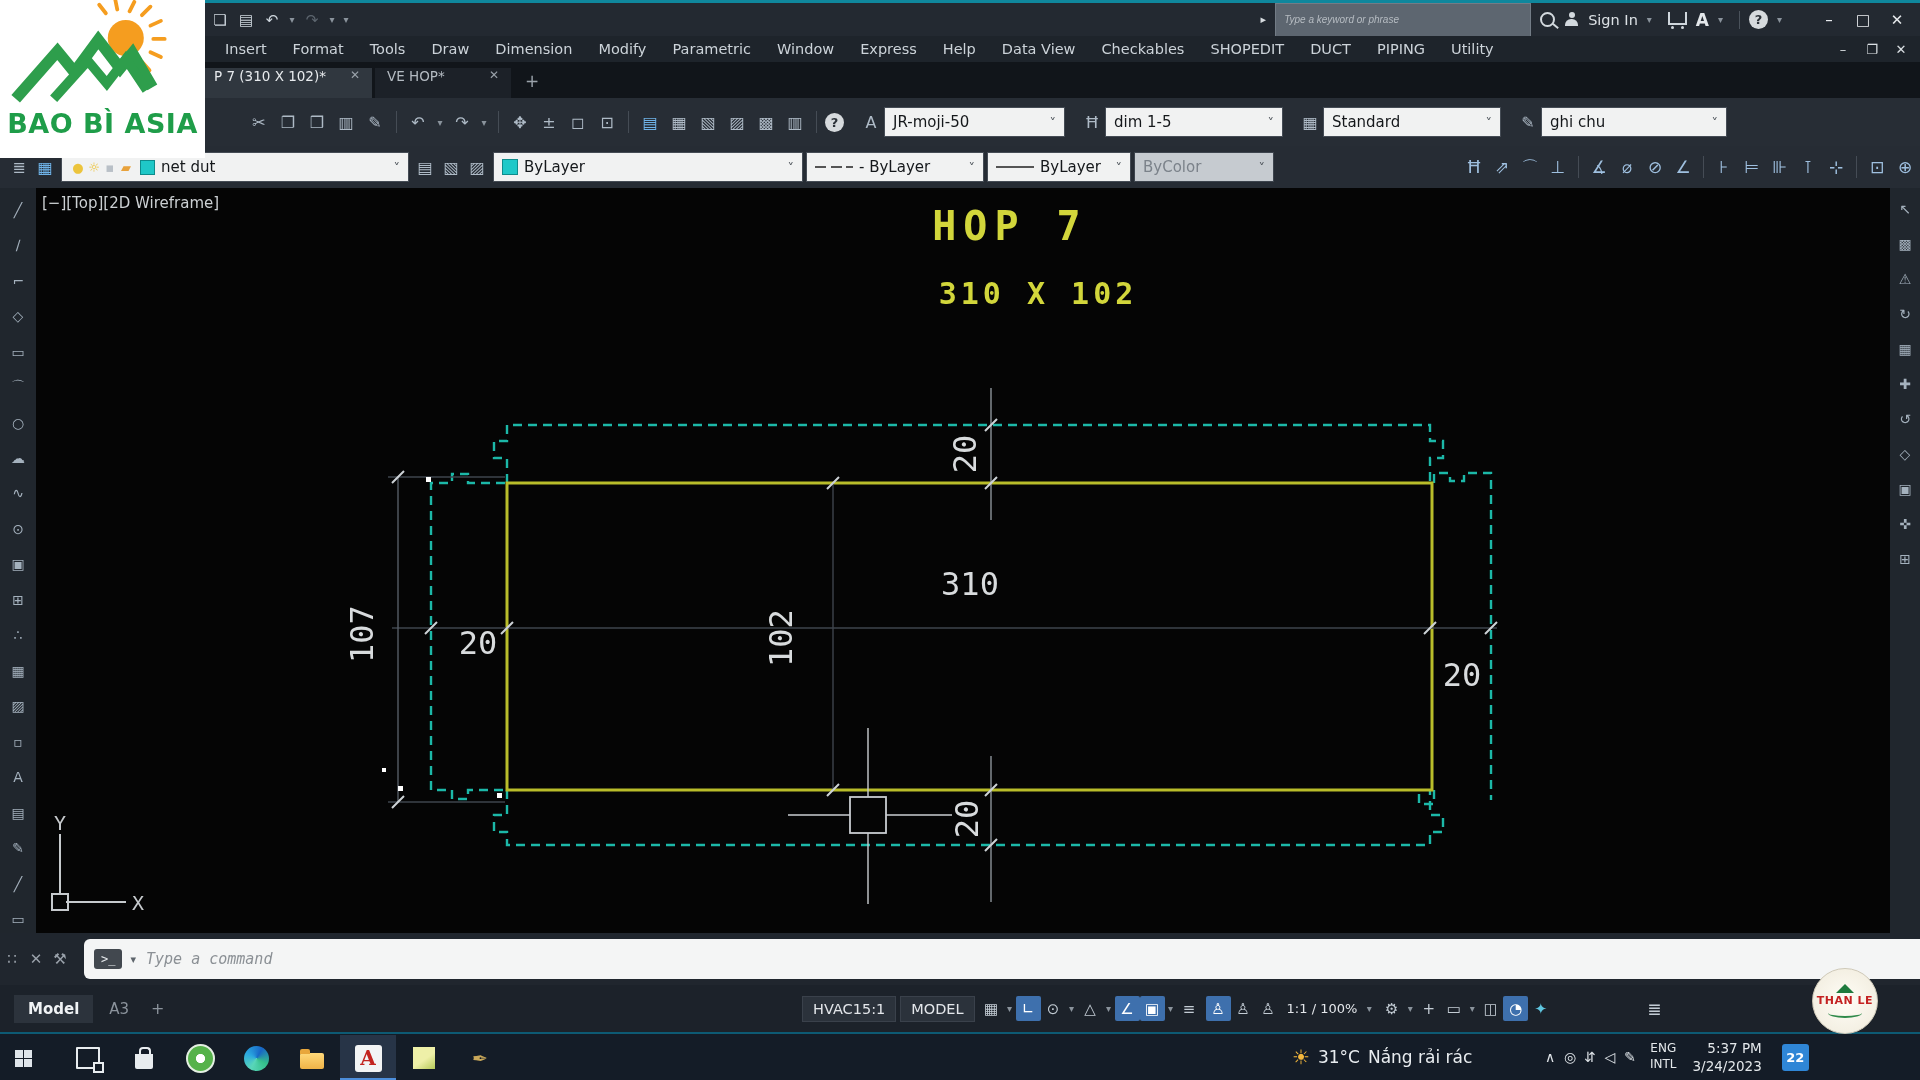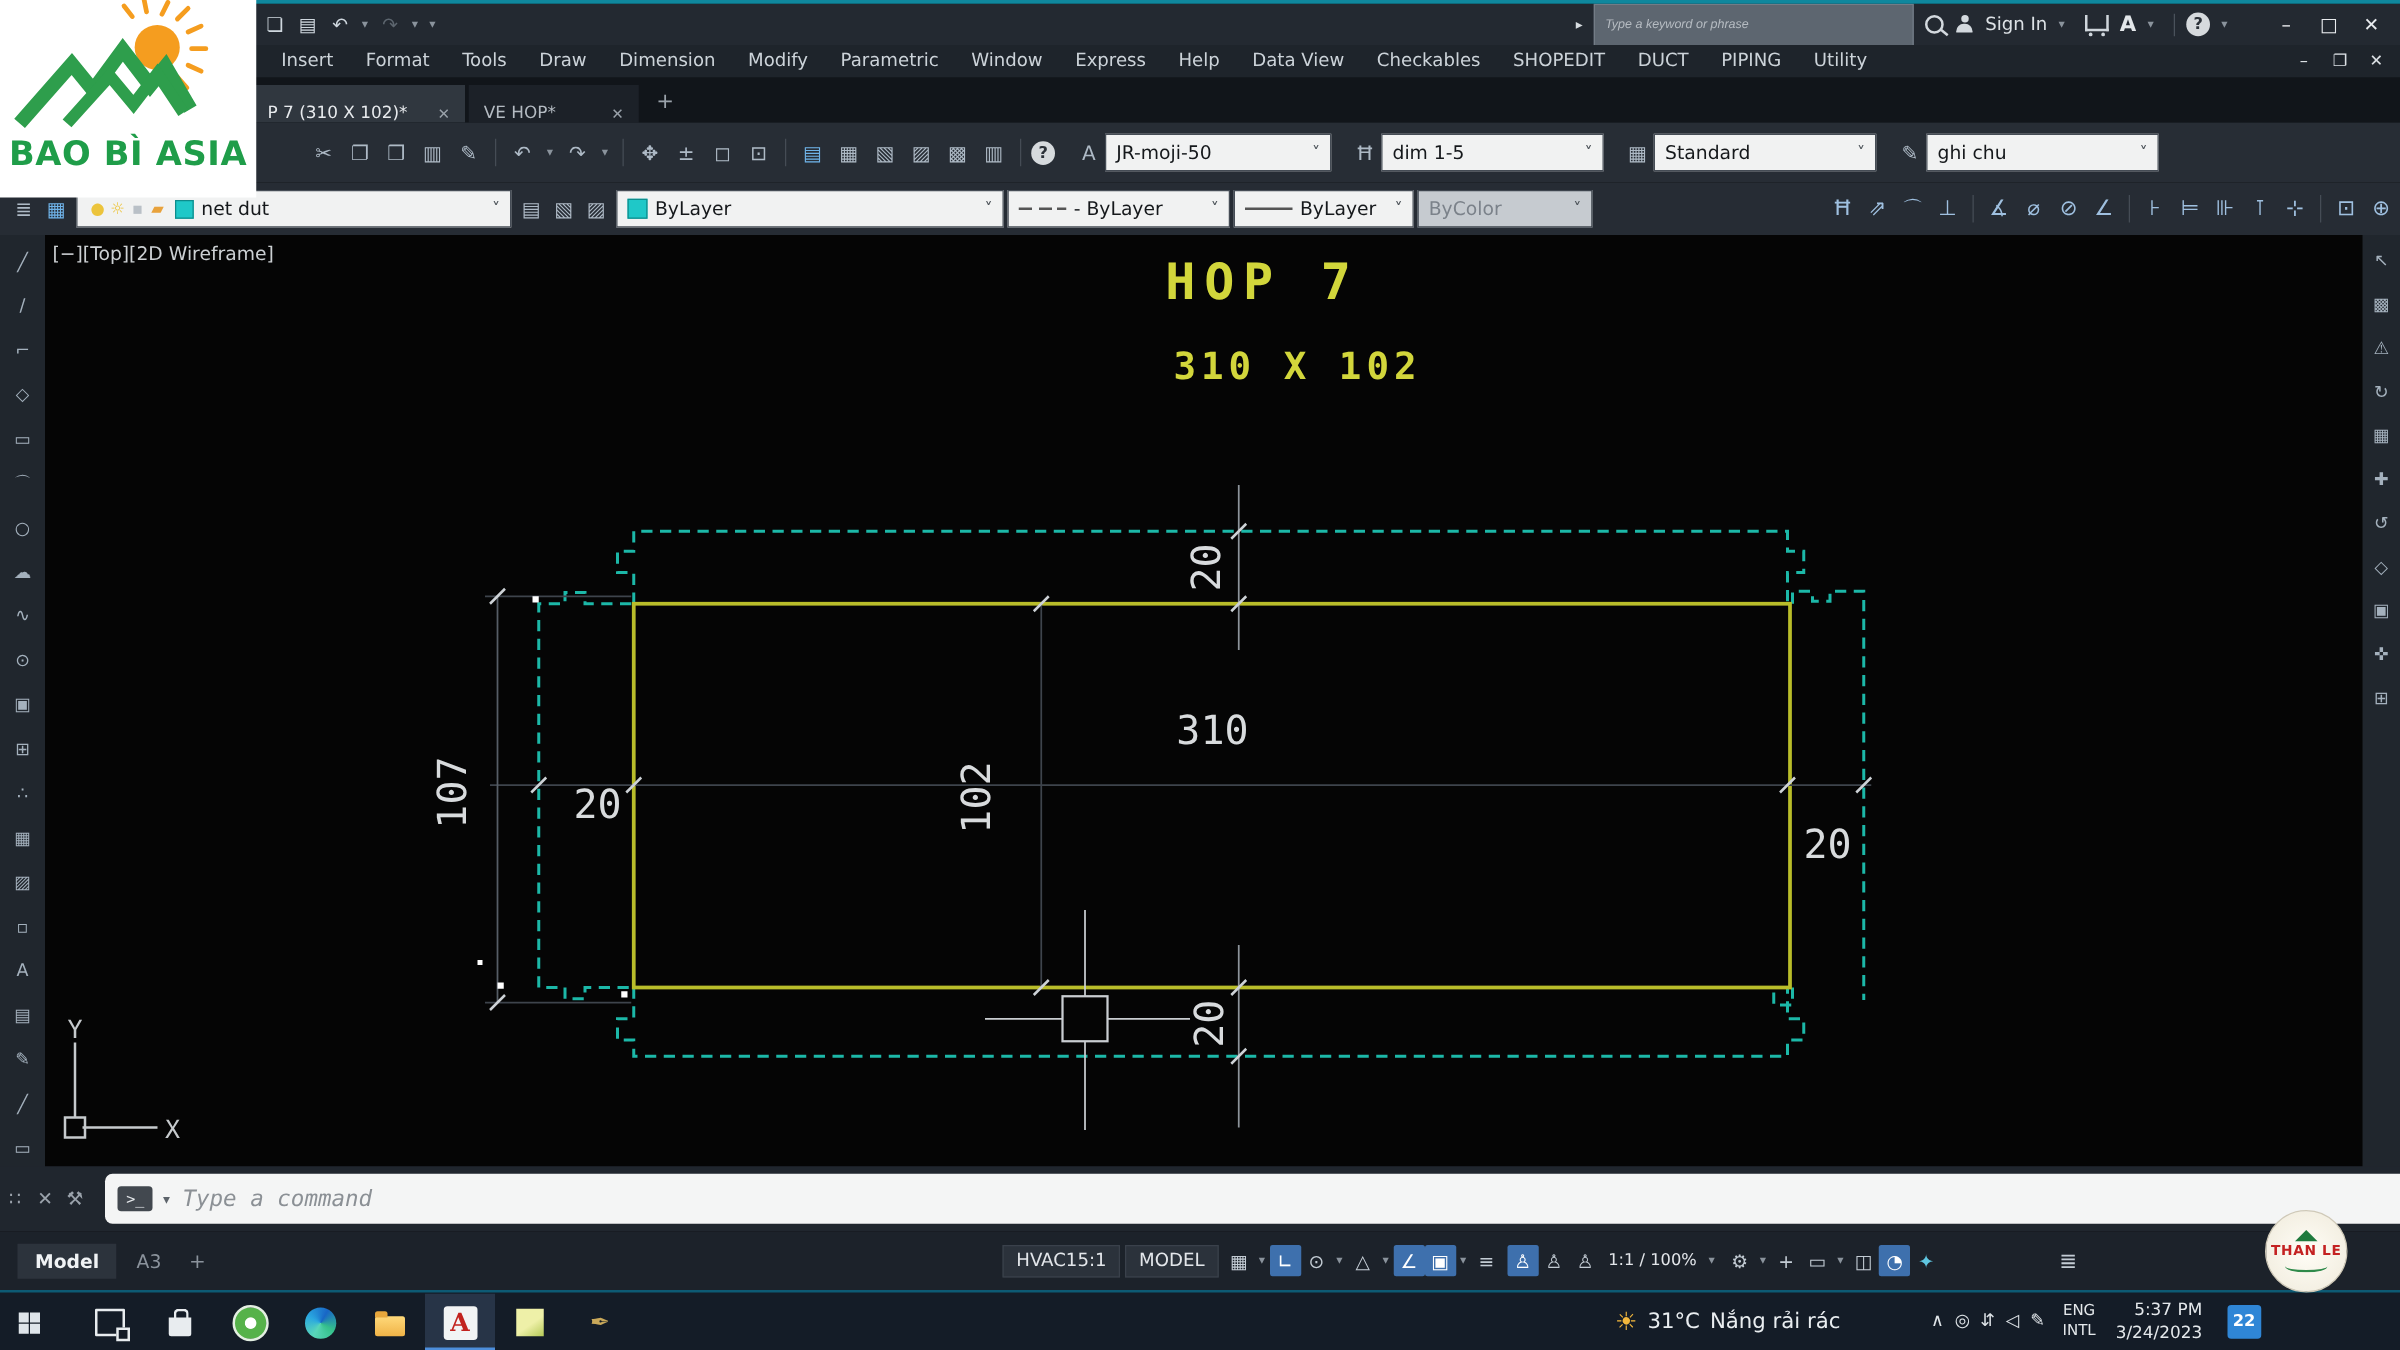--- a/index.html
+++ b/index.html
@@ -41,21 +41,21 @@
   #winctl{display:flex;align-items:center;gap:4px;margin-left:16px}
   .wc{width:30px;height:24px;display:inline-flex;align-items:center;justify-content:center;color:#e8ebee;font-size:15px}
   
   #menubar{left:0;top:36px;width:1920px;height:26px;background:#1e242b;display:flex;align-items:center;z-index:4}
   #menuitems{margin-left:212px;display:flex;align-items:center}
   .mi{padding:0 13px;color:#ccd3d9;font-size:14.5px;white-space:nowrap}
   #docctl{margin-left:auto;margin-right:6px;display:flex;gap:3px}
   .dc{width:26px;height:20px;display:inline-flex;align-items:center;justify-content:center;color:#dbe0e4;font-size:13px}
   
   #tabbar{left:0;top:62px;width:1920px;height:36px;background:#11151a;display:flex;align-items:flex-end;z-index:3}
-  .ftab{height:30px;display:flex;align-items:flex-end;padding:0 12px;font-size:13.5px;gap:22px}
+  .ftab{height:30px;display:flex;align-items:flex-start;padding:0 12px;font-size:13.5px;gap:22px}
   .ftab.active{background:#30373f;color:#e8ebee;margin-left:202px;width:146px}
   .ftab.inactive{background:#1c2128;color:#b4bbc2;width:112px;margin-left:3px}
   .tclose{color:#9aa2aa;font-size:12px;margin-left:auto}
   .tadd{color:#9aa2aa;font-size:17px;margin-left:14px;margin-bottom:7px}
   
   #toolbar1{left:0;top:98px;width:1920px;height:48px;background:#272d35;display:flex;align-items:center;z-index:3}
   #t1icons{margin-left:246px;display:flex;align-items:center;gap:3px}
   .igap{width:14px;flex:0 0 auto}
   .dd{background:#f1f2f2;height:28px;border:1px solid #454c55;display:flex;align-items:center;
       padding:0 8px;color:#15181b;font-size:15px;gap:6px;flex:0 0 auto}
@@ -92,21 +92,21 @@
   #cadsvg{left:0;top:188px;z-index:1}
   
   #cmdbar{left:0;top:933px;width:1920px;height:52px;background:#20262e;display:flex;align-items:center;z-index:3}
   .cmdico{color:#9aa2ab;font-size:15px;width:24px;text-align:center}
   #cmdwhite{margin-left:12px;flex:1;height:40px;background:#f4f5f5;border-radius:6px 0 0 6px;
             display:flex;align-items:center;padding:0 10px;gap:8px}
   #cmdchip{background:#42484f;color:#e8ebee;font-size:12px;font-family:"DejaVu Sans Mono",monospace;
            padding:3px 7px;border-radius:3px}
   #cmdcaret{color:#5d646b;font-size:11px}
   #cmdinput{flex:1;border:none;outline:none;background:transparent;font-family:"DejaVu Sans Mono",monospace;
-            font-style:italic;font-size:18px;color:#7c8186}
+            font-style:italic;font-size:15px;color:#7c8186}
   #cmdinput::placeholder{color:#8b9095;font-style:italic}
   
   #statusrow{left:0;top:985px;width:1920px;height:47px;background:#1c222a;display:flex;align-items:center;z-index:3}
   #laytabs{margin-left:14px;display:flex;align-items:center;gap:6px}
   #modeltab{color:#f0f3f5;font-size:15px;font-weight:bold;background:#2c333c;padding:5px 14px}
   #a3tab{color:#8b939c;font-size:15px;padding:5px 10px}
   #layadd{color:#8b939c;font-size:16px;padding:0 6px}
   #statright{position:absolute;left:802px;right:0;top:0;height:47px;display:flex;align-items:center;gap:4px}
   .sbtn{background:#2b323b;border:1px solid #3a414b;color:#e3e6ea;font-size:14.5px;padding:4px 10px;white-space:nowrap}
   #statright .ico{width:25px;height:25px;font-size:15px;color:#c3ccd4}

